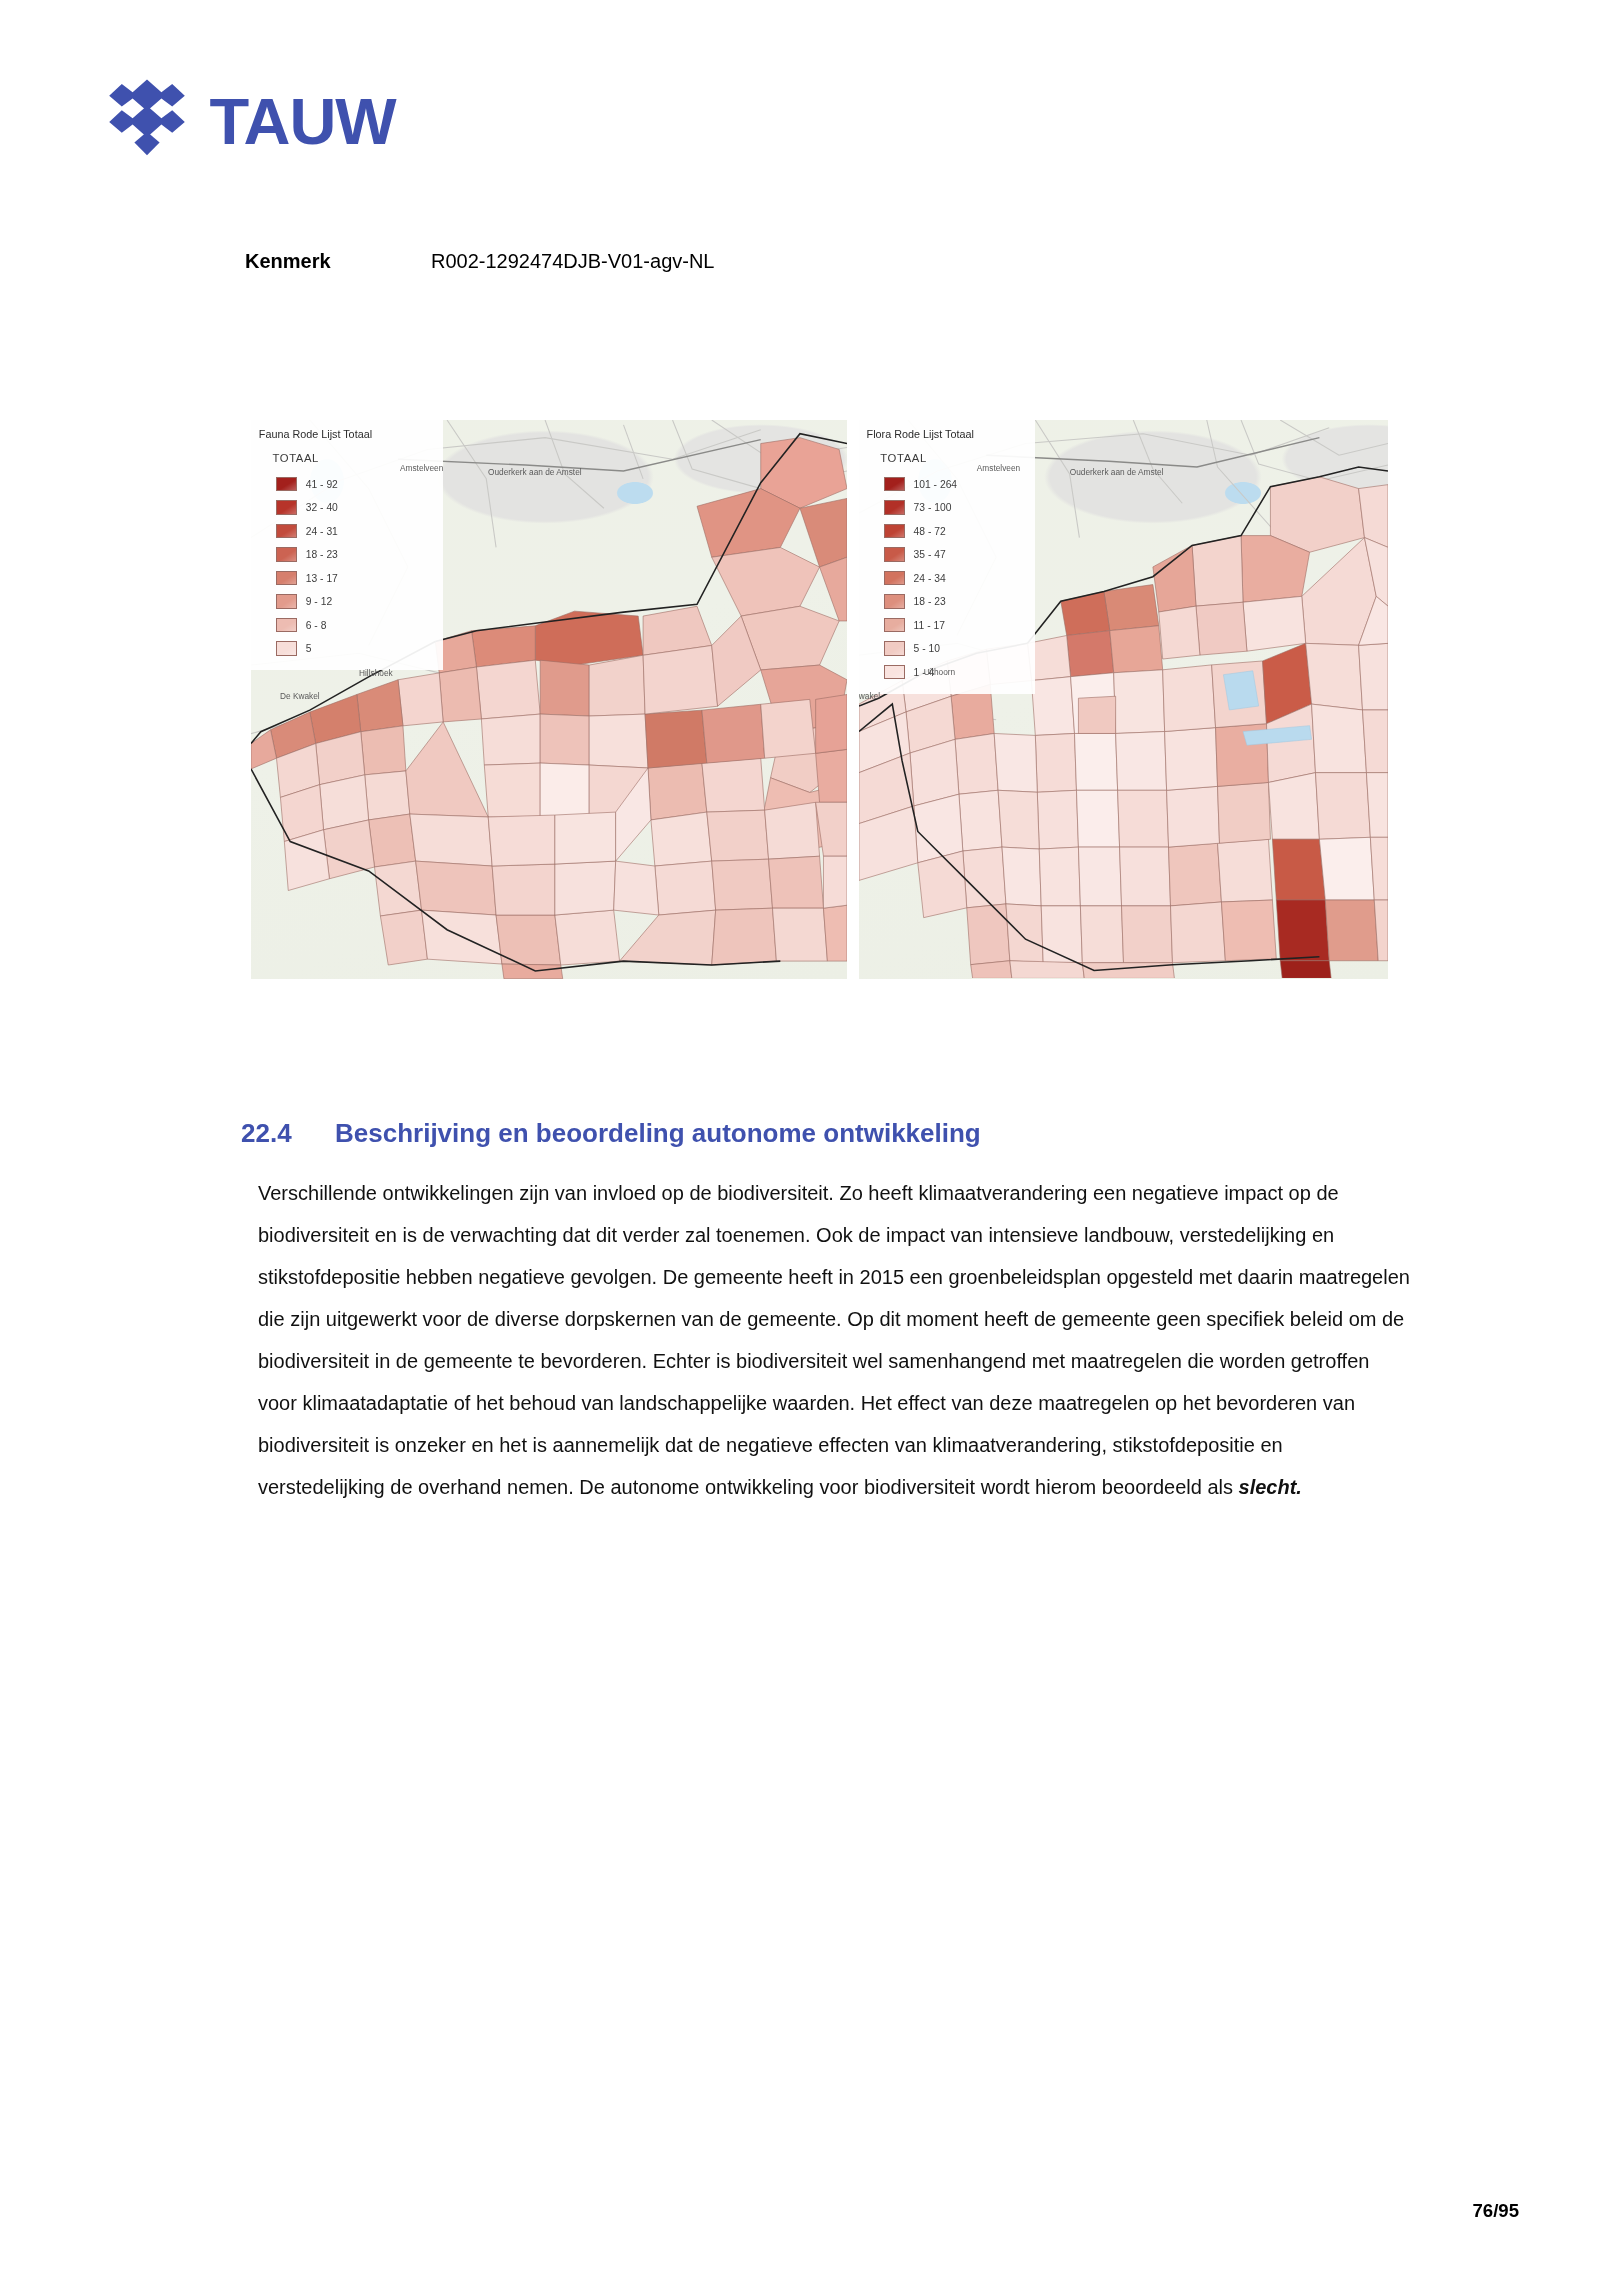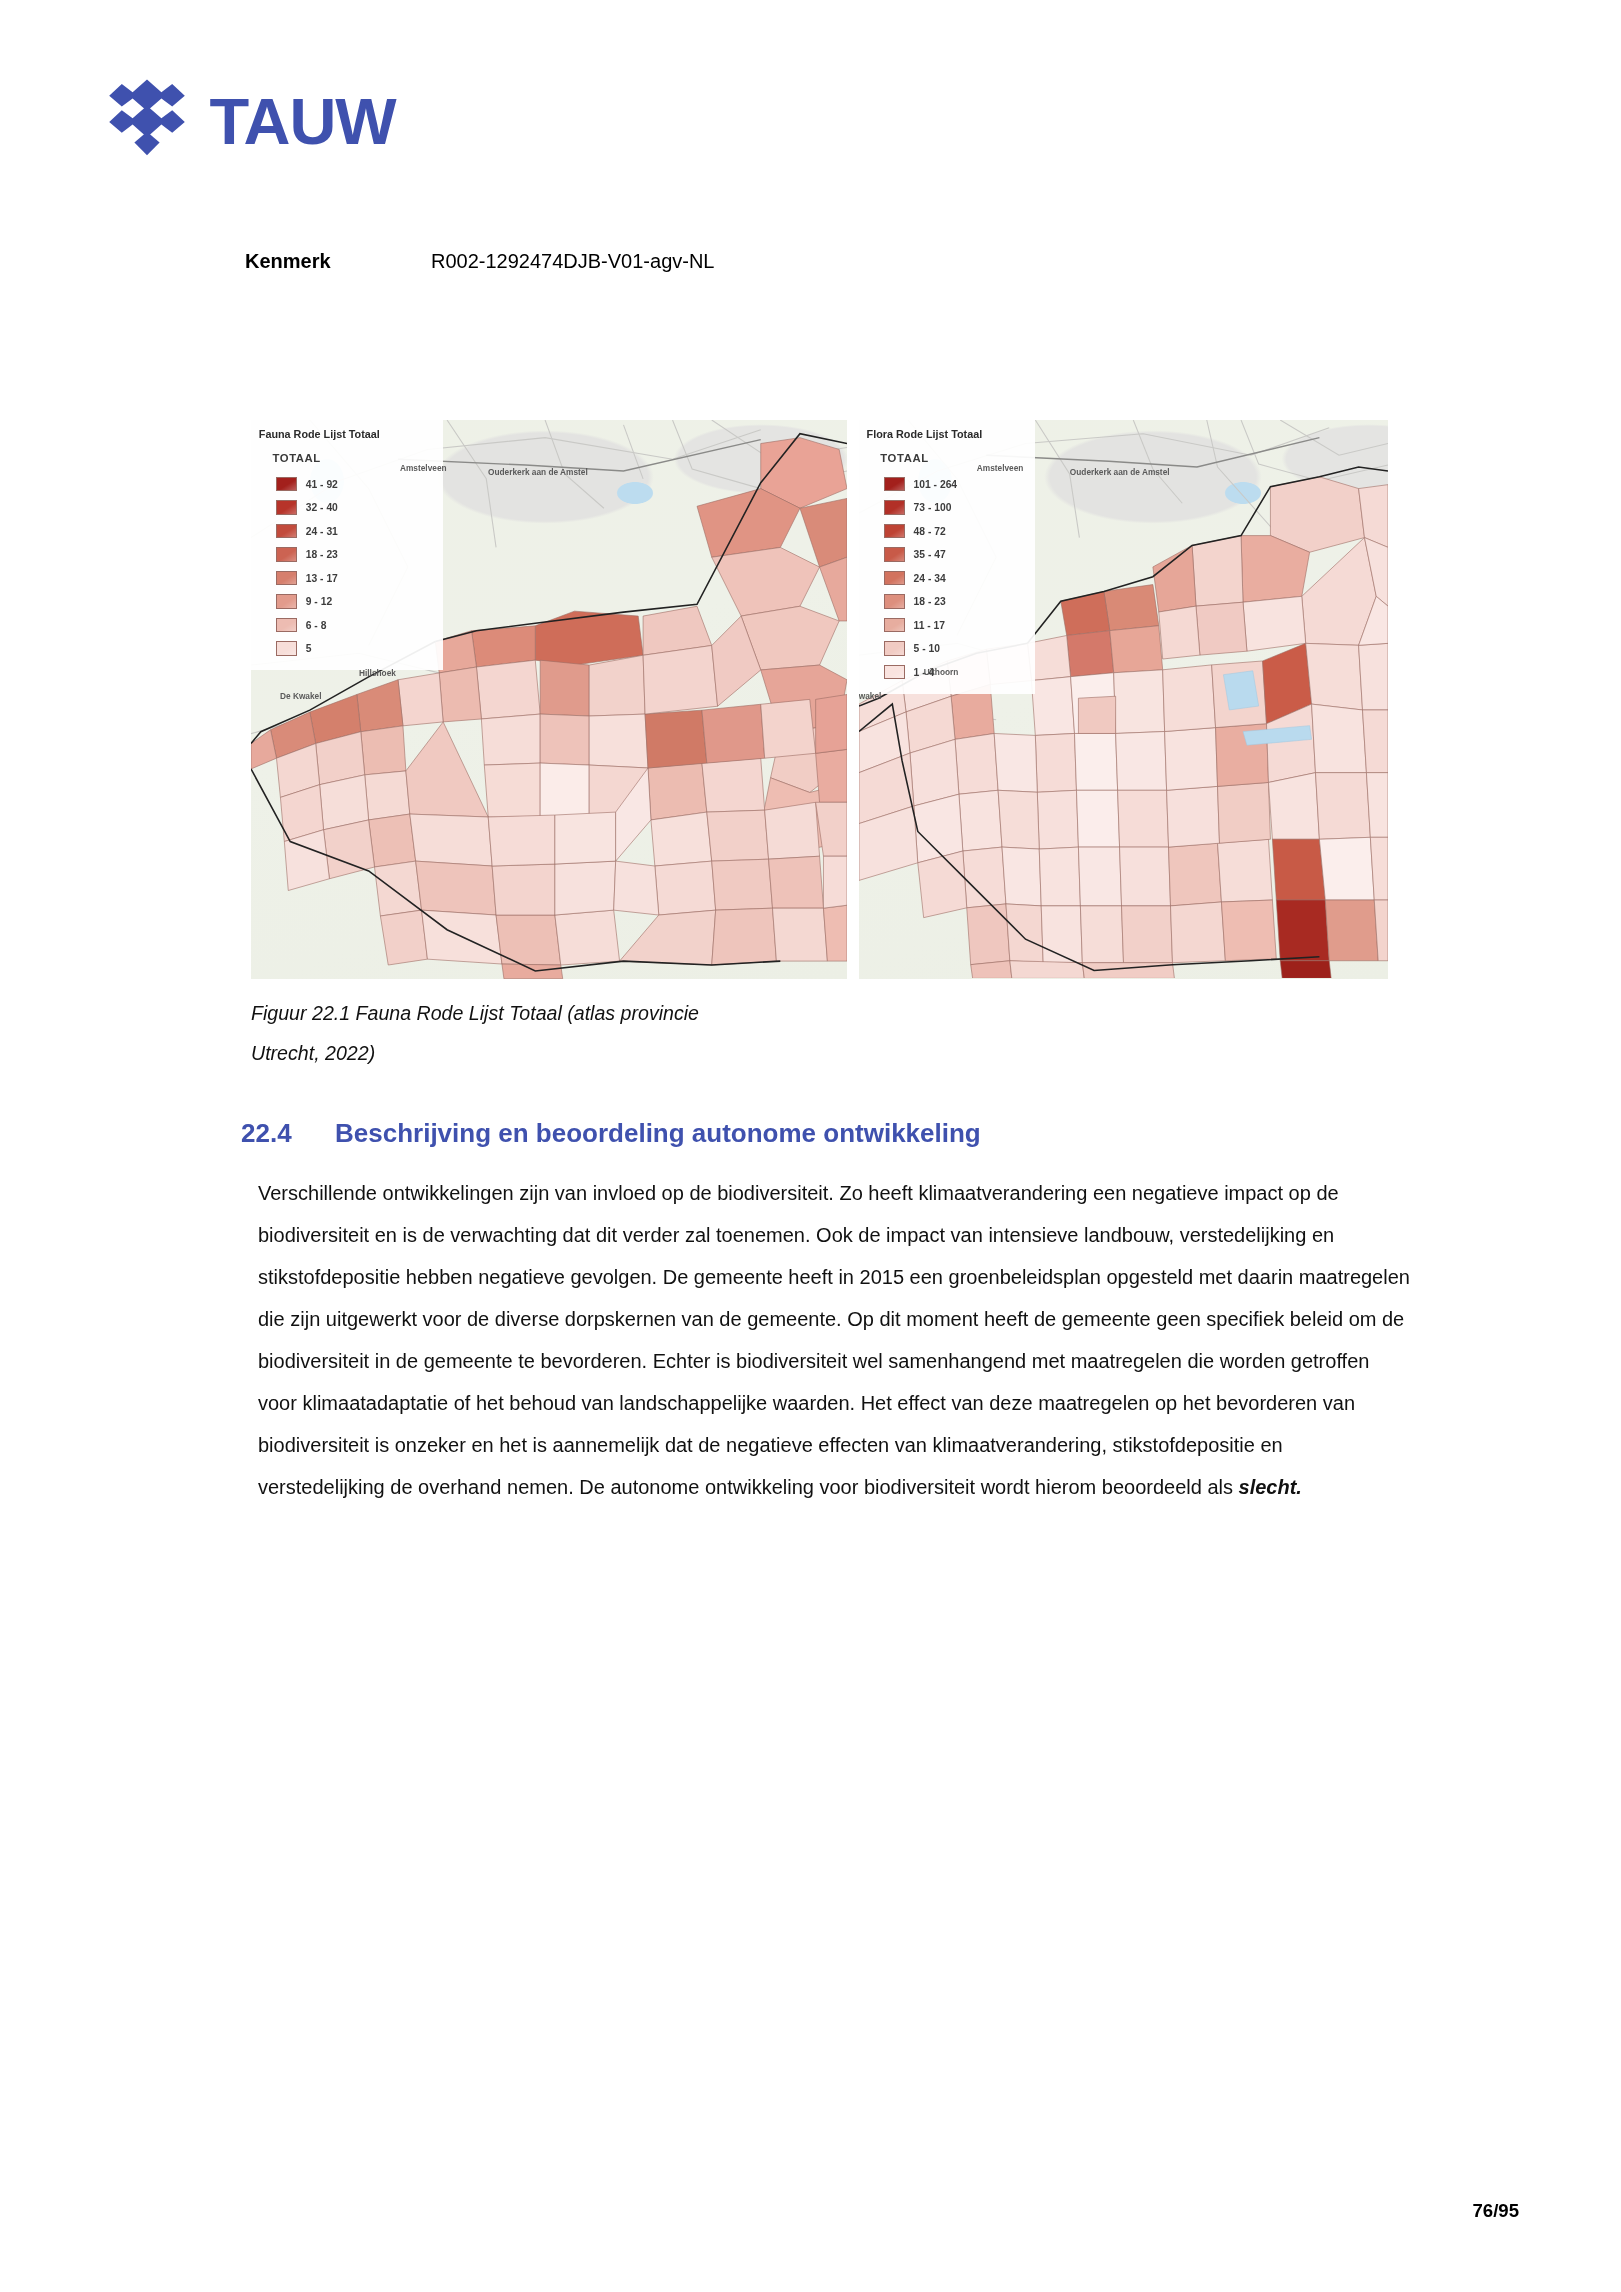--- a/index.html
+++ b/index.html
@@ -55,21 +55,20 @@
 
   .figure { position: relative; }
   .fig-left  { width: 596px; }
   .fig-right { width: 529px; }
 
   .map-frame {
     position: relative;
     overflow: hidden;
     background: #86efac;
     border: 0;
-    font-weight: bold;
   }
   .fig-left  .map-frame { width: 596px; height: 559px; }
   .fig-right .map-frame { width: 529px; height: 559px; }
 
   
   .basemap {
     position: absolute;
     inset: 0;
     background:
       
@@ -359,21 +358,20 @@
               <span class="legend-label">5</span>
             </div>
           </div>
         </div>
 
         <div class="place" style="left:149px; top:43px;">Amstelveen</div>
         <div class="place" style="left:237px; top:47px;">Ouderkerk aan de Amstel</div>
         <div class="place" style="left:108px; top:248px;">Hillshoek</div>
         <div class="place" style="left:29px; top:271px;">De Kwakel</div>
       </div>
-      <div class="caption">Figuur 22.1 Fauna Rode Lijst Totaal (atlas provincie Utrecht, 2022)</div>
     </div>
 
     <div class="figure fig-right">
       <div class="map-frame">
         <div class="basemap"></div>
 
         <svg class="roads" viewBox="0 0 540 570" preserveAspectRatio="none">
           <g stroke="#c9c9c6" stroke-width="1.1" fill="none">
             <path d="M0 95 L80 52 L170 24 L290 14 L400 36 L480 8"></path>
             <path d="M50 0 L100 60 L140 140 L100 220"></path>

